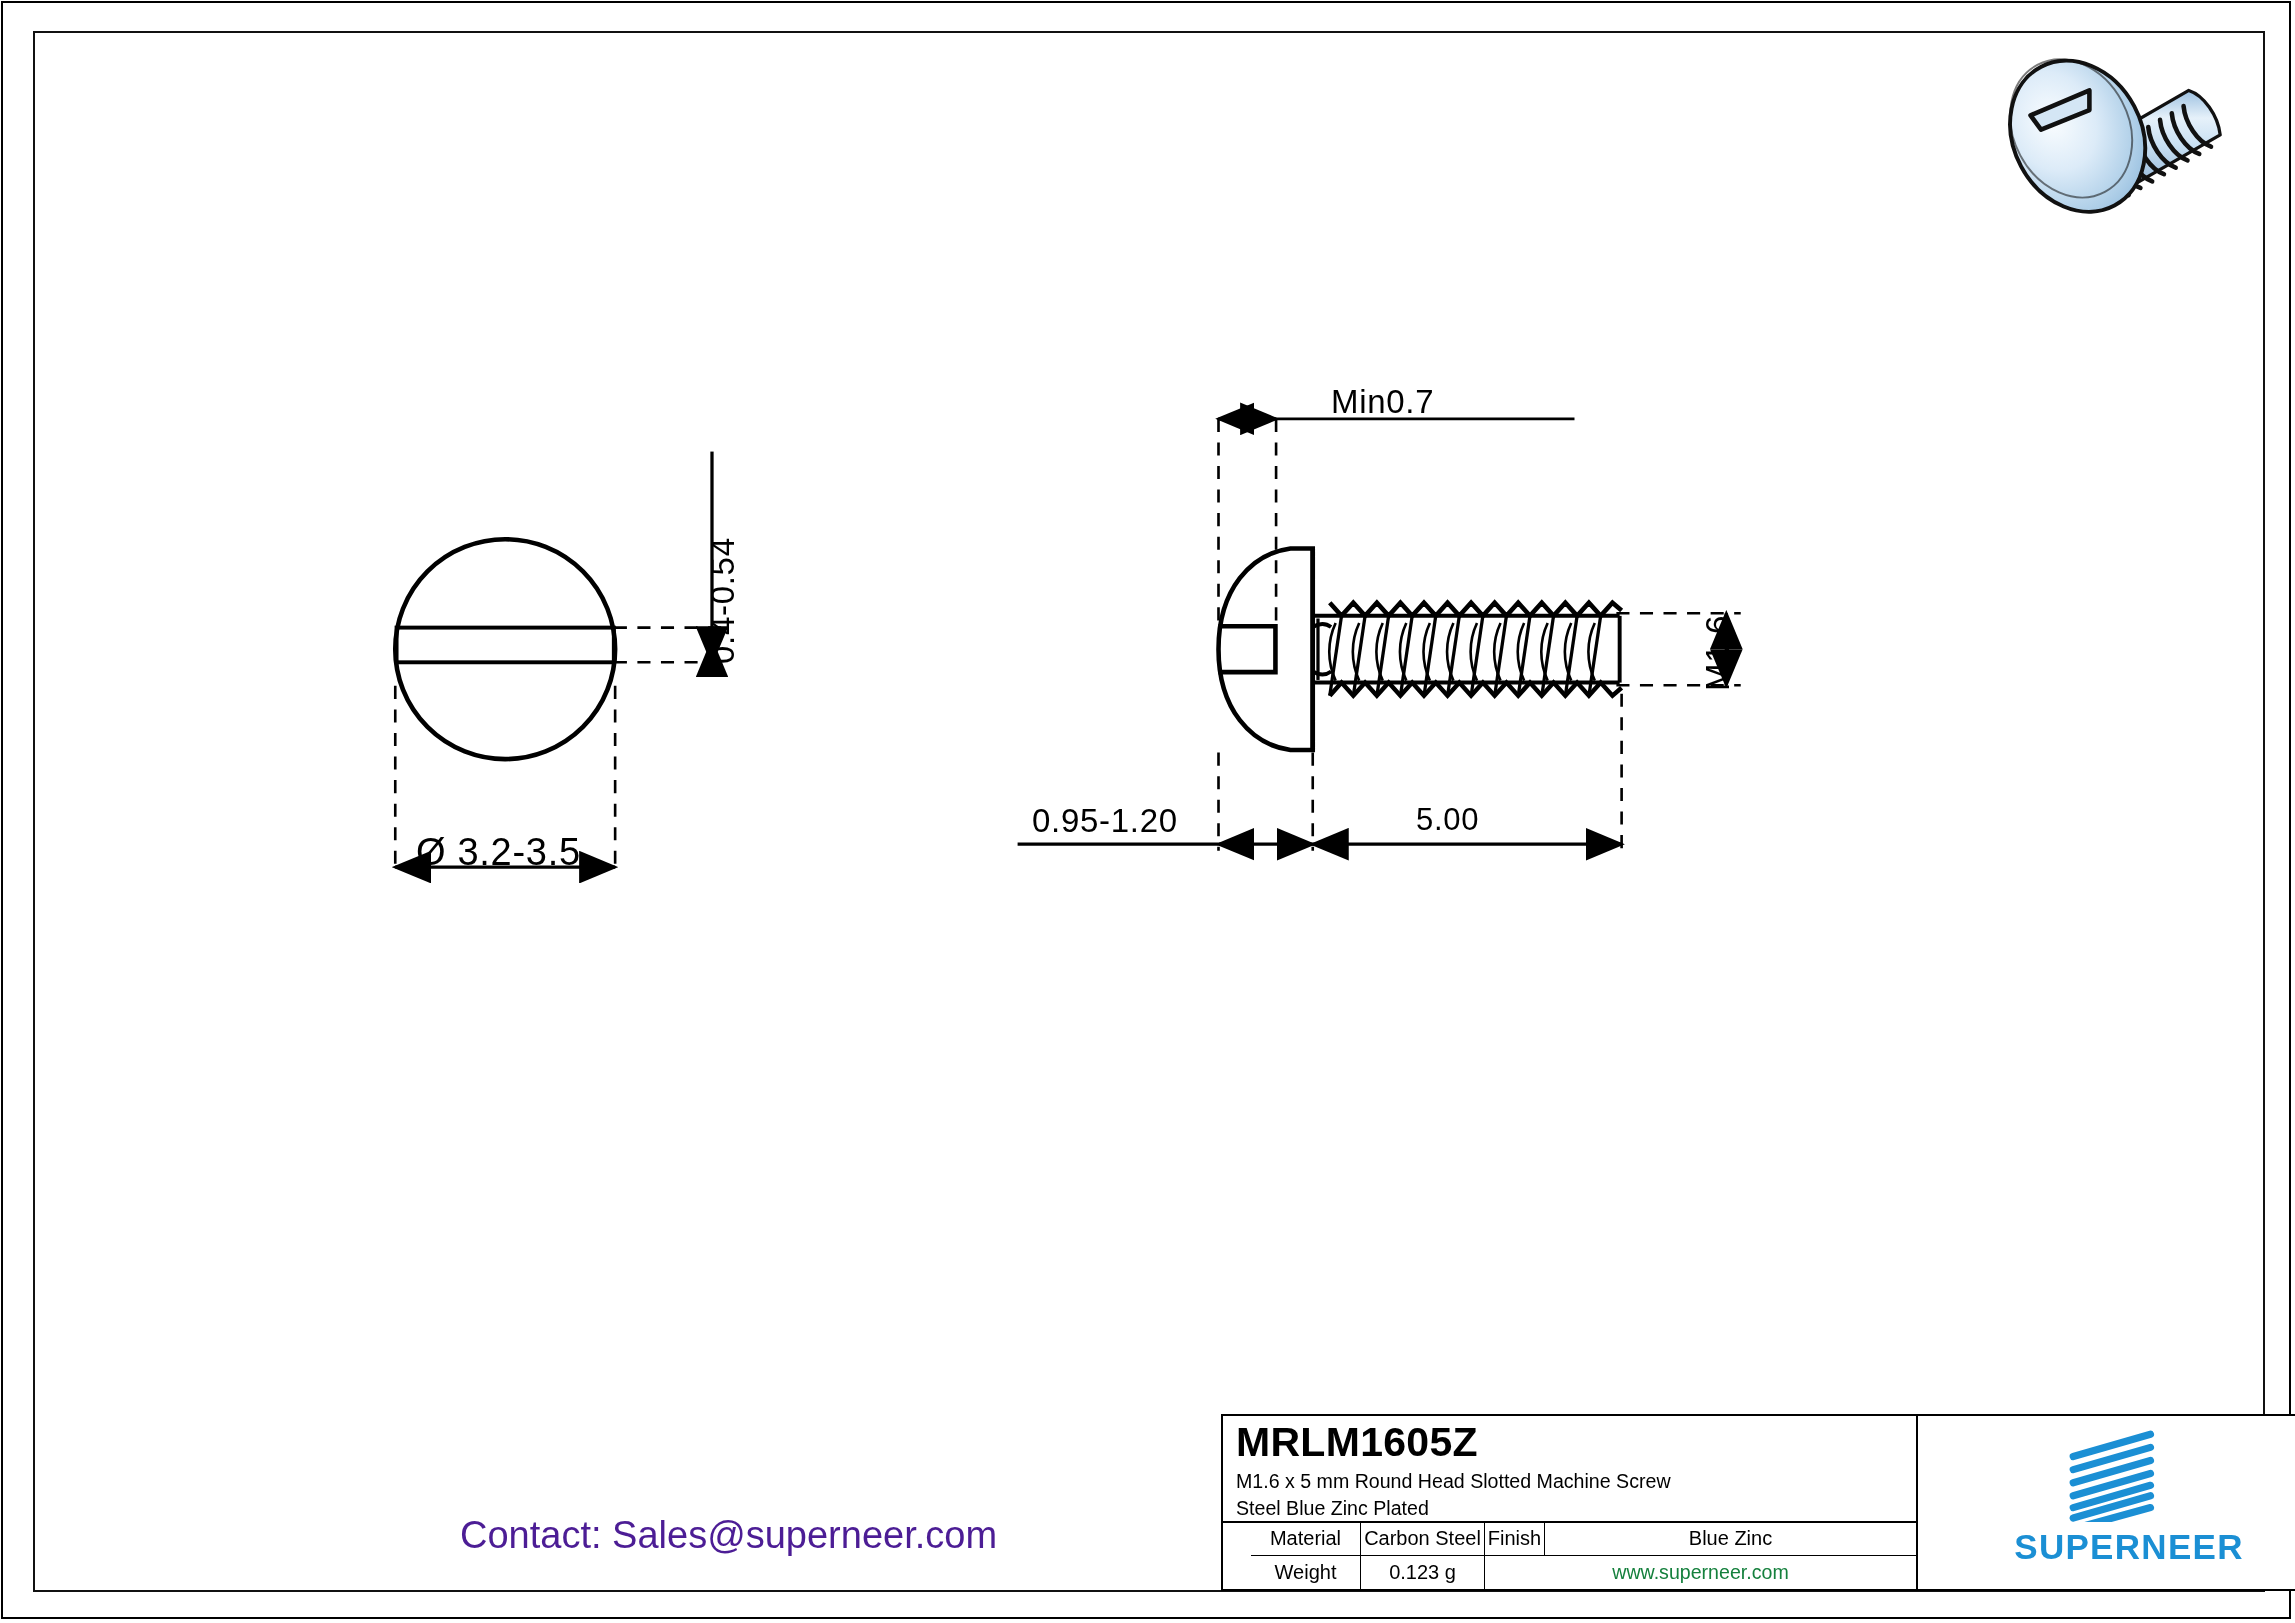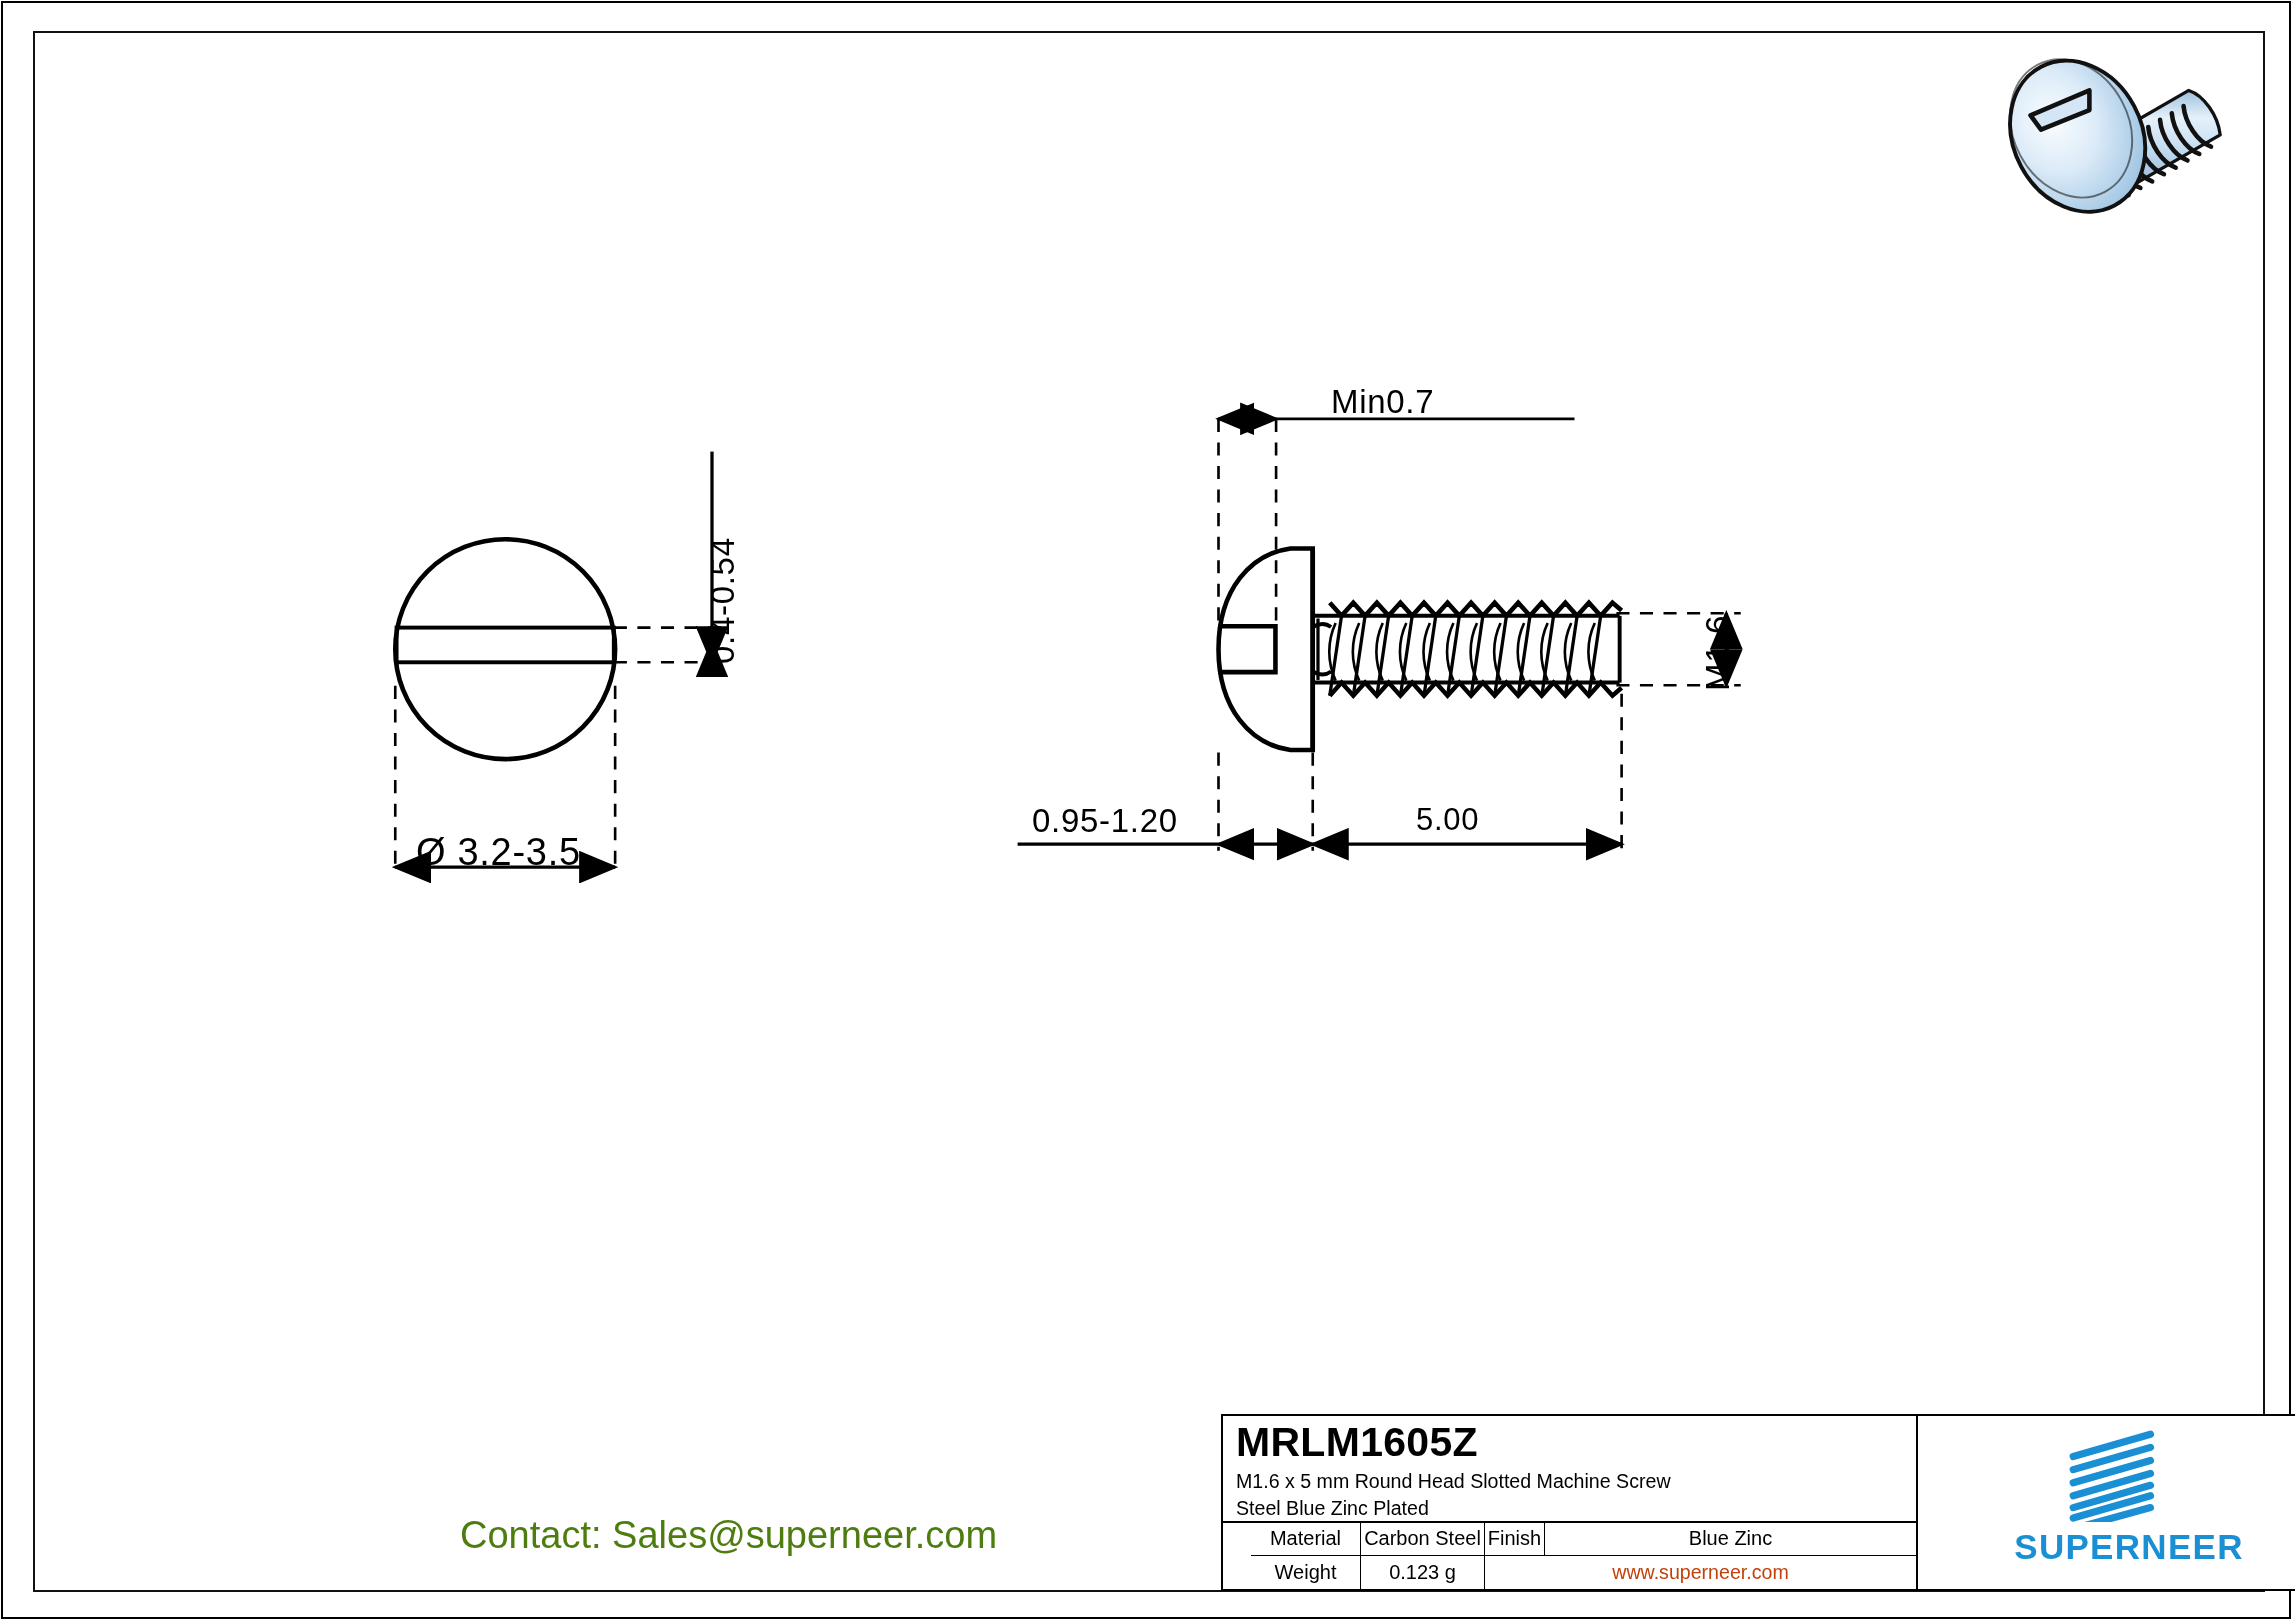--- a/index.html
+++ b/index.html
@@ -63,21 +63,21 @@
   .dim-len     { left: 1416px; top: 804px; font-size: 31px; letter-spacing: 0.7px; }
   .dim-hh      { left: 1032px; top: 804px; font-size: 33px; letter-spacing: 0.7px; }
   .dim-m16     { left: 1701px; top: 691px; font-size: 33px;
                  transform: rotate(-90deg); transform-origin: 0 0; letter-spacing: 0.7px;}
 
   .contact-text {
     position: absolute;
     left: 460px; top: 1514px;
     font-size: 38px;
     font-family: "Liberation Sans", sans-serif;
-    color: #4d7c0f;
+    color: #4c1d95;
     white-space: nowrap;
   }
 
   
   #render3d {
     position: absolute;
     left: 1973px; top: 29.5px;
     width: 291px;
     height: 236px;
   }
@@ -141,21 +141,21 @@
     color: #000;
     border-right: 1.3px solid #000;
     height: 100%;
   }
   .tb-cell.last { border-right: none; }
   .c-label  { flex: 0 0 110px; }
   .c-value1 { flex: 0 0 124px; }
   .c-label2 { flex: 0 0 60px; }
   .c-value2 { flex: 1 1 auto; }
   .c-wide   { flex: 1 1 auto; }
-  .link-text { color: #c2410c; font-size: 19.6px; }
+  .link-text { color: #15803d; font-size: 19.6px; }
 
   #tb-logo {
     flex: 1 1 auto;
     position: relative;
     display: flex;
     flex-direction: column;
     align-items: center;
     justify-content: flex-start;
   }
   #logo-mark {

